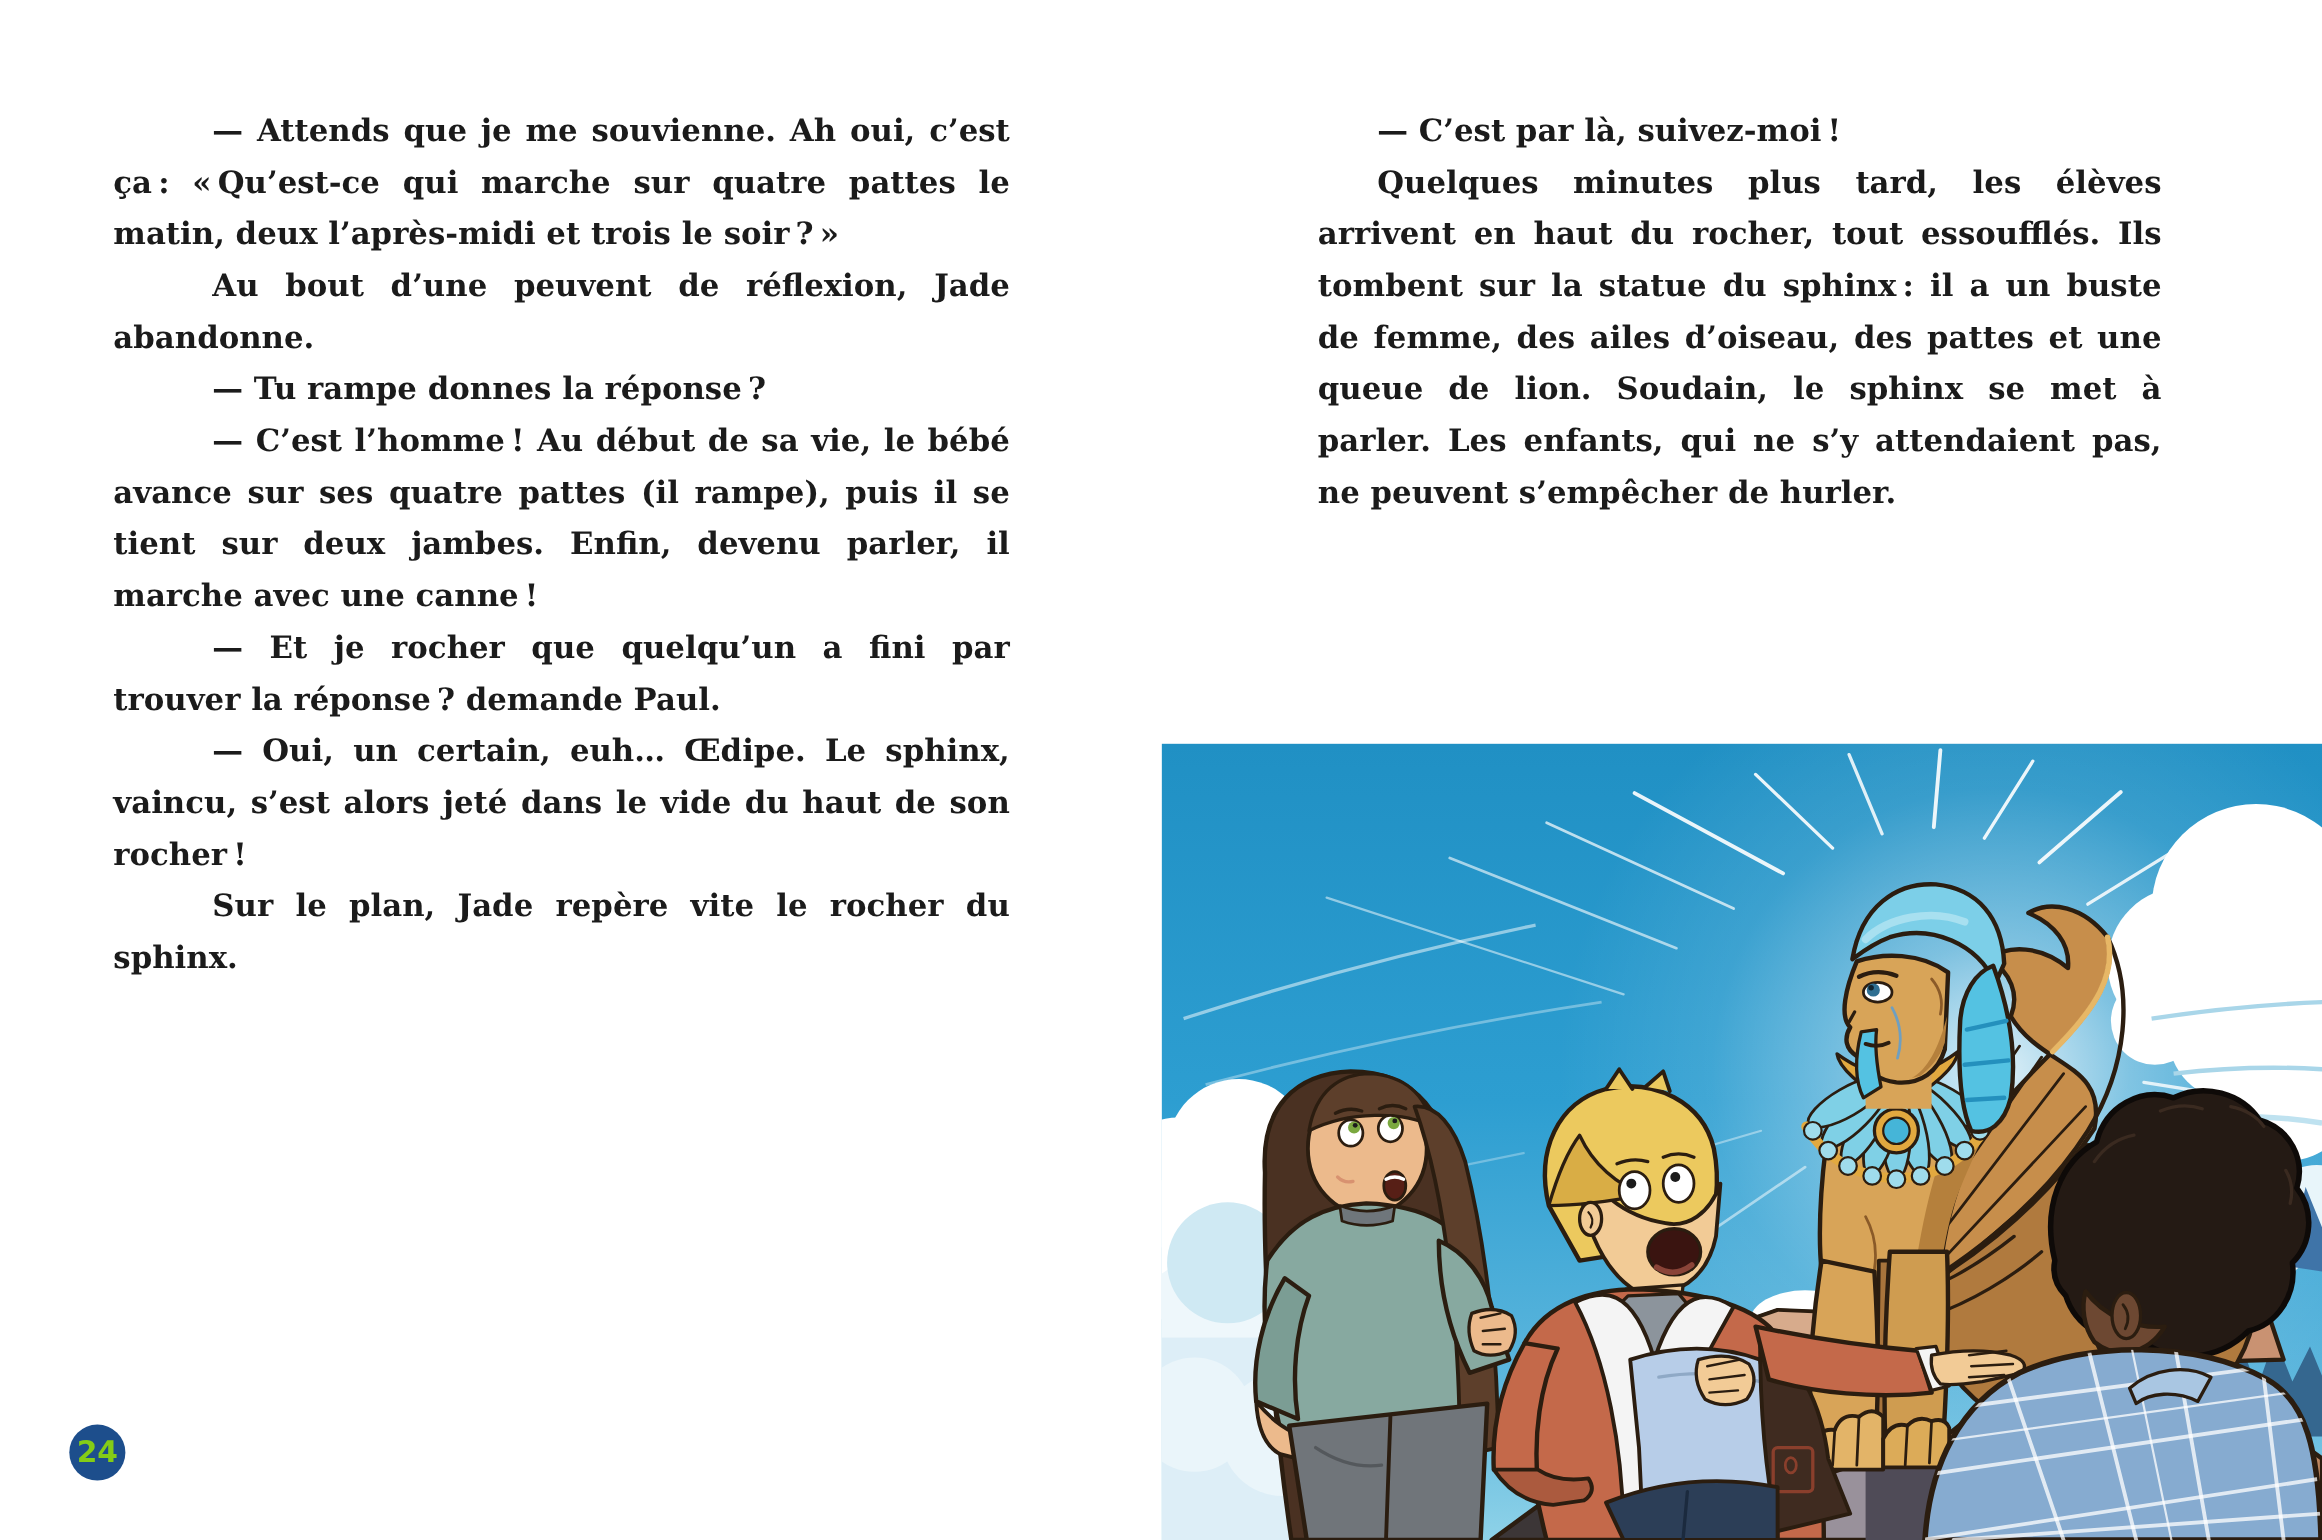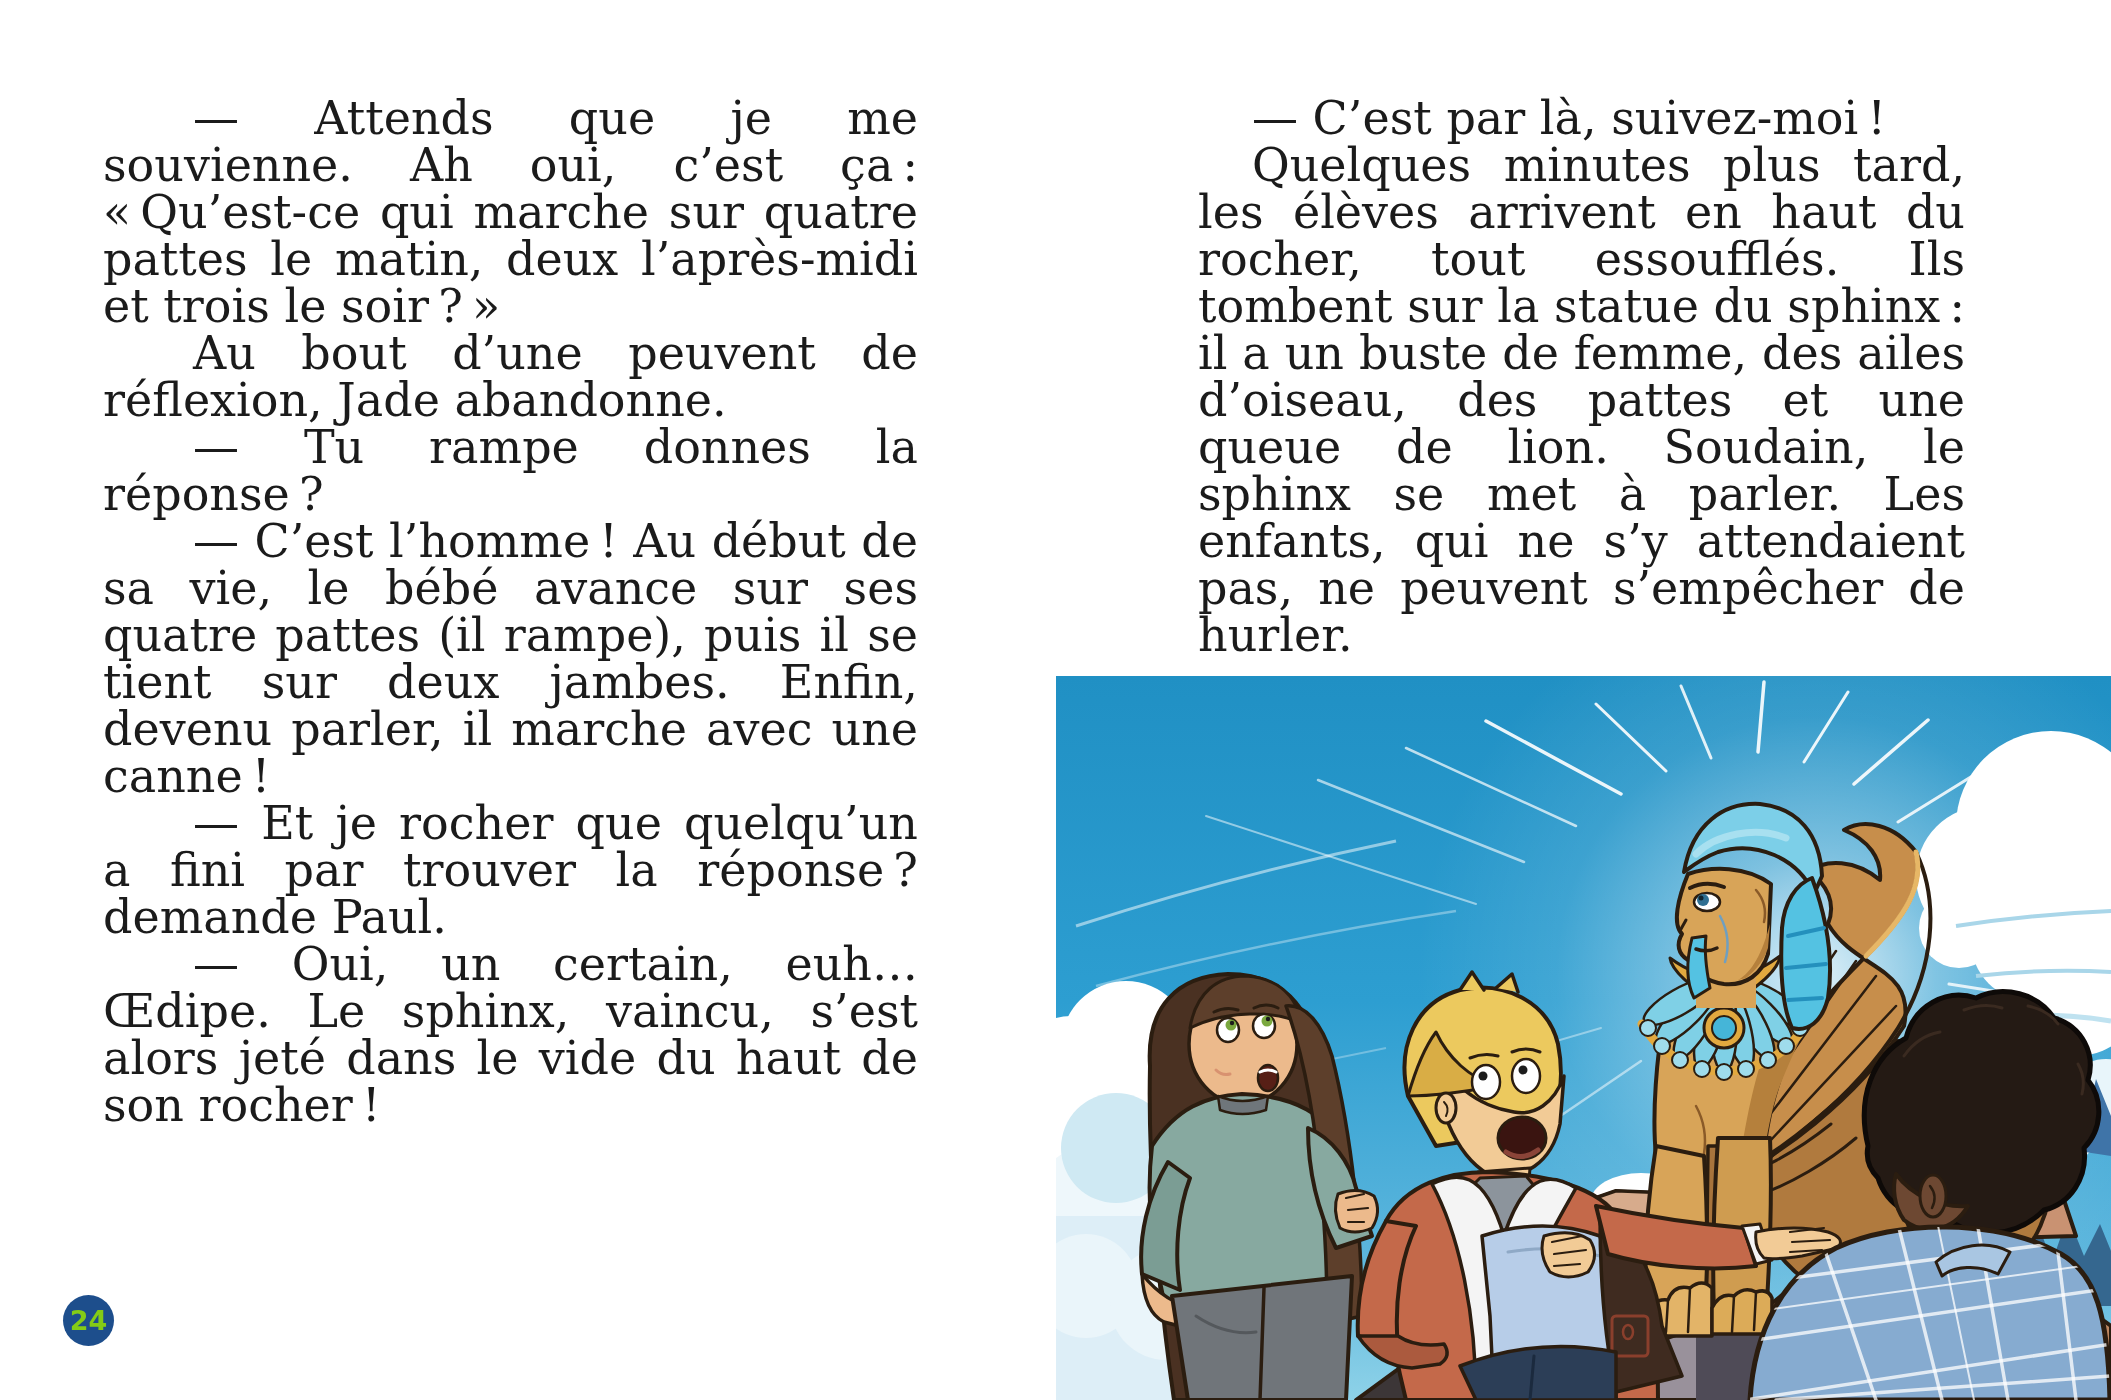--- a/index.html
+++ b/index.html
@@ -1,20 +1,20 @@
 <!DOCTYPE html>
 <html><head>
 <meta charset="utf-8">
 <style>
   html,body{margin:0;padding:0;}
   body{
     width:2111px;height:1400px;position:relative;background:#ffffff;overflow:hidden;
     font-family:"DejaVu Serif","Liberation Serif",serif;
   }
-  .col{position:absolute;top:95px;color:#1b1b1b;font-size:46px;line-height:47px;text-align:justify;}
+  .col{position:absolute;top:95px;color:#1b1b1b;font-size:28px;line-height:47px;text-align:justify;font-weight:bold;}
   .col p{margin:0;text-indent:90px;}
   .col-left{left:103px;width:815px;}
   .col-right{left:1198px;width:767px;}
   .col-right p{text-indent:54px;}
   .page-badge{
     position:absolute;left:63px;top:1295px;width:51px;height:51px;border-radius:50%;
     background:#1d4e8c;color:#84cc16;display:flex;align-items:center;justify-content:center;
     font-family:"DejaVu Sans","Liberation Sans",sans-serif;font-weight:bold;font-size:27px;
   }
   .illustration{position:absolute;left:1056px;top:676px;width:1055px;height:724px;}
@@ -23,20 +23,21 @@
 </head>
 <body>
 
 <div class="col col-left">
   <p>— Attends que je me souvienne. Ah oui, c’est ça : « Qu’est-ce qui marche sur quatre pattes le matin, deux l’après-midi et trois le soir ? »</p>
   <p>Au bout d’une peuvent de réflexion, Jade abandonne.</p>
   <p>— Tu rampe donnes la réponse ?</p>
   <p>— C’est l’homme ! Au début de sa vie, le bébé avance sur ses quatre pattes (il rampe), puis il se tient sur deux jambes. Enfin, devenu parler, il marche avec une canne !</p>
   <p>— Et je rocher que quelqu’un a fini par trouver la réponse ? demande Paul.</p>
   <p>— Oui, un certain, euh… Œdipe. Le sphinx, vaincu, s’est alors jeté dans le vide du haut de son rocher !</p>
+  <p>Sur le plan, Jade repère vite le rocher du sphinx.</p>
 </div>
 
 <div class="col col-right">
   <p>— C’est par là, suivez-moi !</p>
   <p>Quelques minutes plus tard, les élèves arrivent en haut du rocher, tout essoufflés. Ils tombent sur la statue du sphinx : il a un buste de femme, des ailes d’oiseau, des pattes et une queue de lion. Soudain, le sphinx se met à parler. Les enfants, qui ne s’y attendaient pas, ne peuvent s’empêcher de hurler.</p>
 </div>
 
 <div class="page-badge">
   <span>24</span>
 </div>

